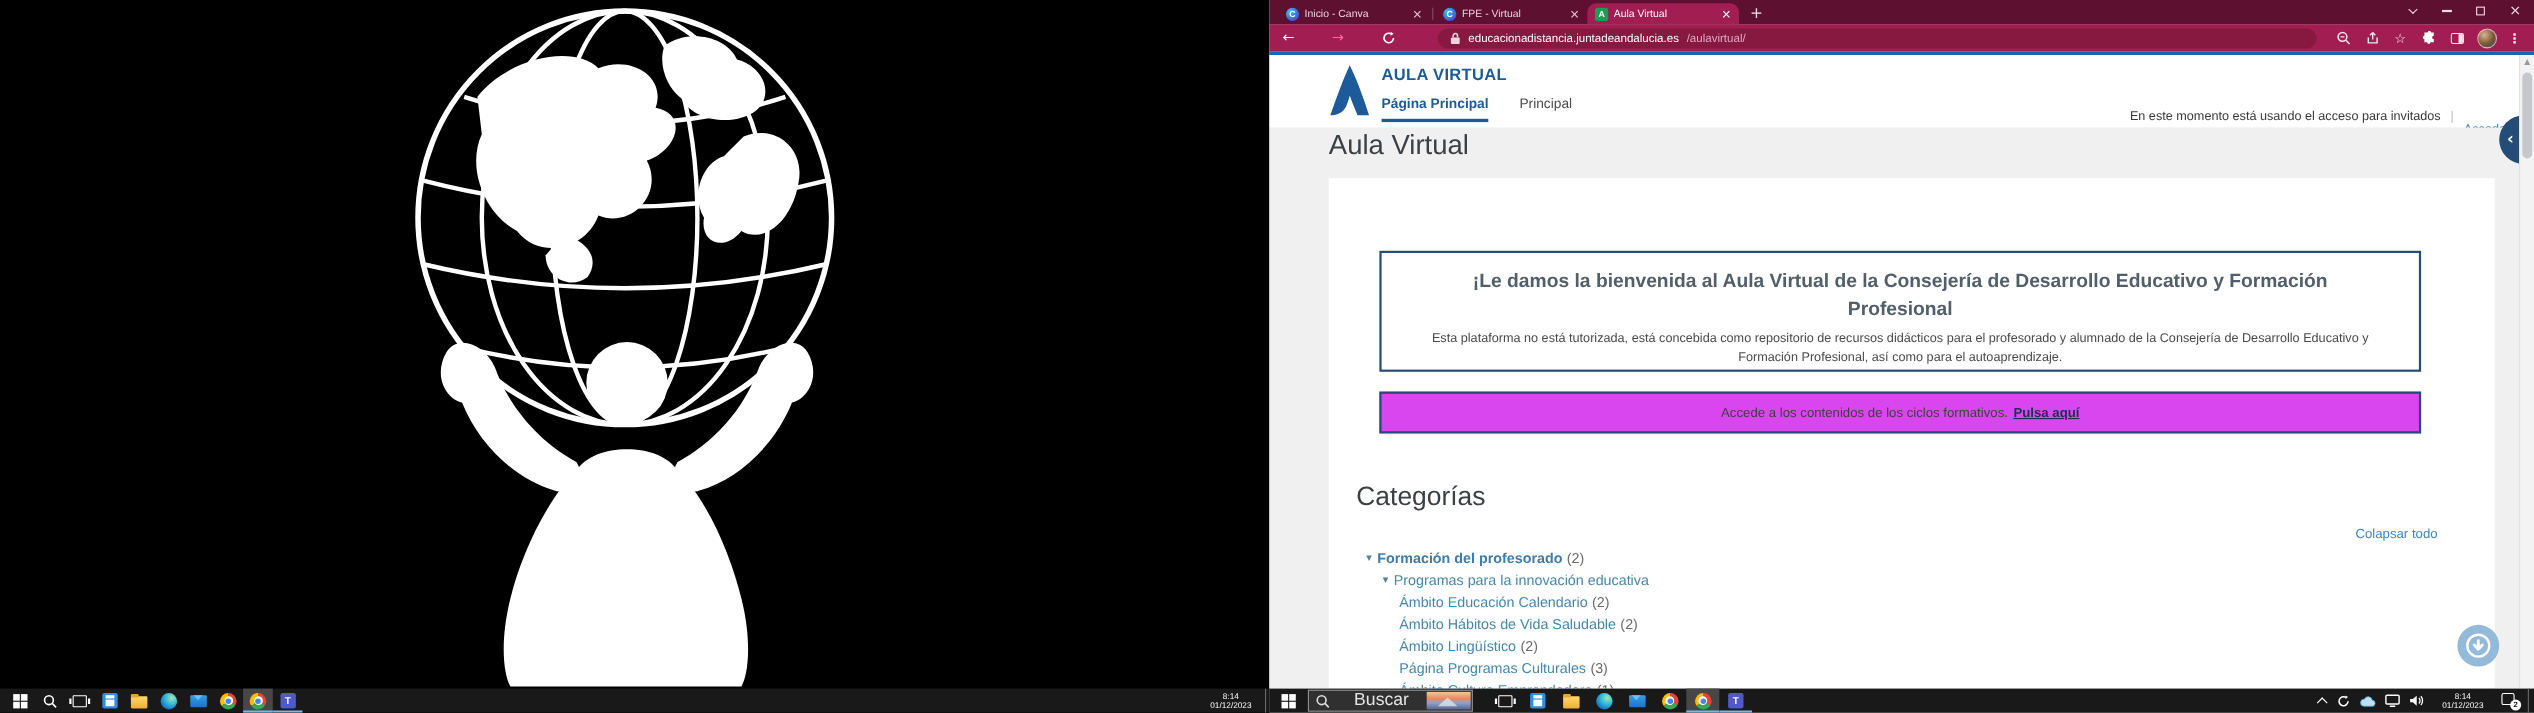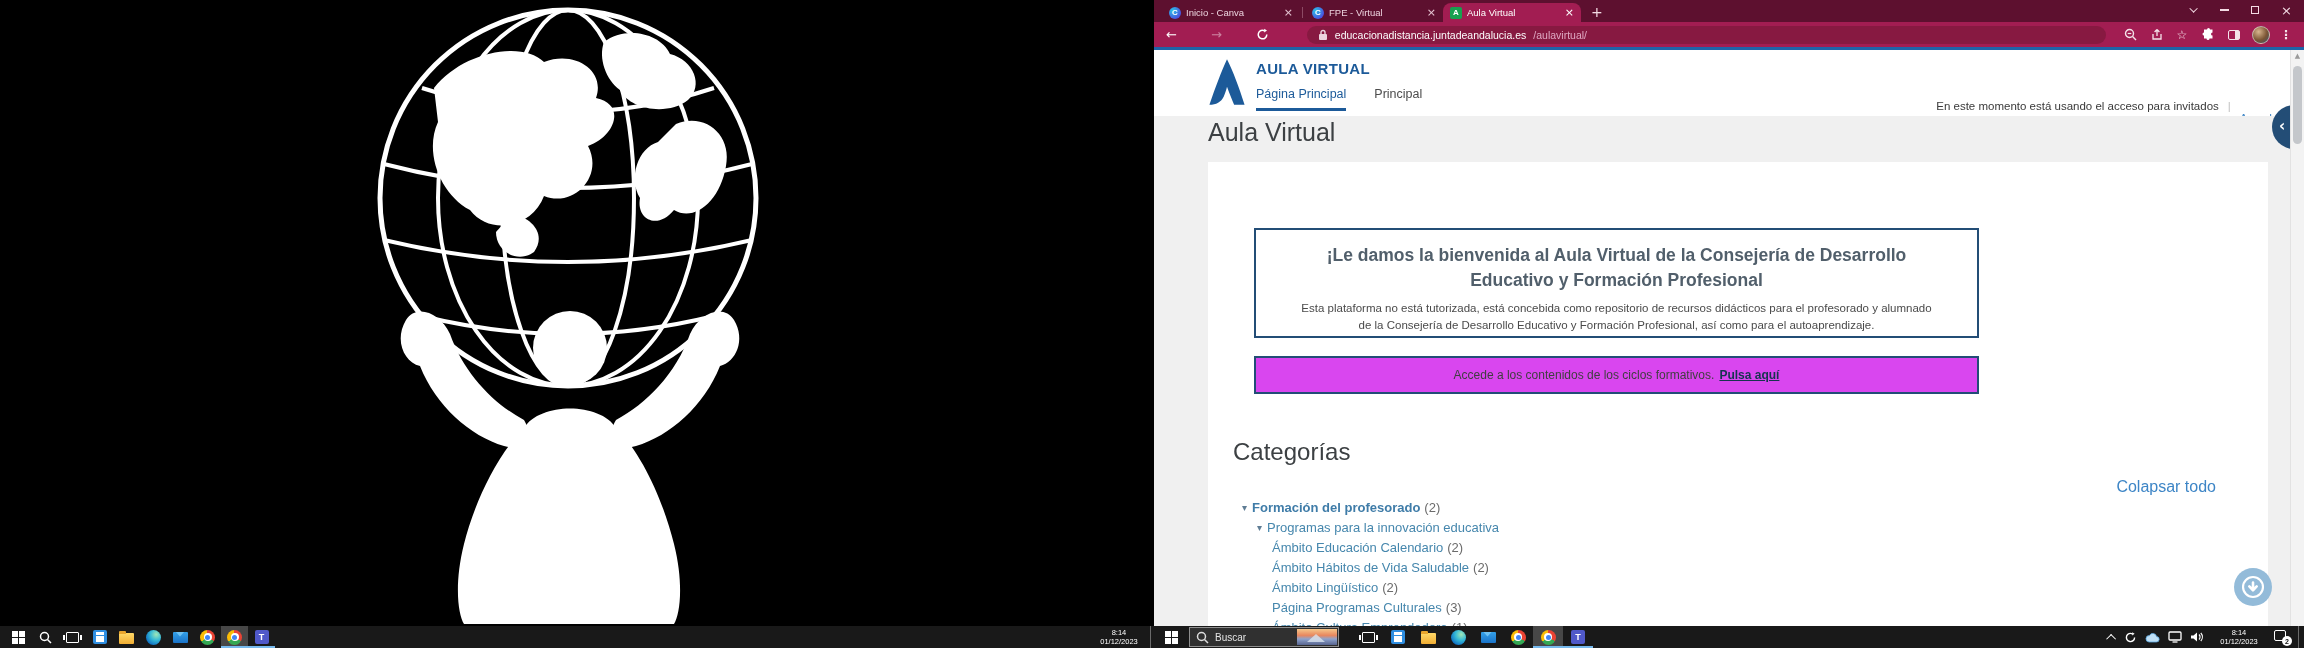--- a/index.html
+++ b/index.html
@@ -44,21 +44,21 @@
                        border-radius:50%; background:#fff; }
   .ic-chrome::after { content:""; position:absolute; left:5px; top:5px; width:5px; height:5px;
                       border-radius:50%; background:#4285f4; }
   .ic-teams { width:14px; height:14px; background:#5059c9; border-radius:2px; color:#fff;
               font-size:9px; font-weight:bold; display:flex; align-items:center; justify-content:center; }
   .ic-magnifier { width:13px; height:13px; }
 
   
   #tb-search { width:150px; height:20px; margin-left:4px; background:#303030; border:1px solid #8f8f8f;
                display:flex; align-items:center; gap:6px; padding:0 6px; position:relative; flex:none; }
-  #tb-search .s-label { font-size:10px; color:#e4e4e4; }
+  #tb-search .s-label { font-size:16px; color:#e4e4e4;margin-left:16px; }
   #tb-search .s-img { position:absolute; right:1px; top:1px; width:40px; height:16px;
         background:linear-gradient(180deg,#f6c78a 0%,#e8875e 40%,#8fa3cc 62%,#57648f 100%); }
   #tb-search .s-img::before { content:""; position:absolute; left:10px; bottom:3px; width:0; height:0;
         border-left:9px solid transparent; border-right:9px solid transparent; border-bottom:8px solid #d9e3ee; opacity:.8; }
 
   .tray { margin-left:auto; display:flex; align-items:center; gap:8px; padding-right:2px; }
   .tray-chevron { width:7px; height:7px; border-left:1.6px solid #fff; border-top:1.6px solid #fff;
                   transform:rotate(45deg) translateY(2px); }
   .tray svg { display:block; }
   .action-center { position:relative; width:16px; height:14px; }
@@ -109,42 +109,42 @@
   .menu-dots { color:#f4e3ea; font-size:12px; font-weight:bold; }
 
   #blue-line { height:3px; background:#1f63a8; }
 
   
   #site-header { position:relative; height:66px; background:#fff; }
   #site-logo { position:absolute; left:54px; top:7px; width:38px; height:52px; }
   #brand { position:absolute; left:102px; top:10px; font-size:15px; font-weight:bold; color:#1c5a99; letter-spacing:.3px; }
   #site-nav { position:absolute; left:102px; top:37px; display:flex; gap:28px; font-size:12.5px; }
   .navlink { color:#4c4c4c; padding-bottom:7px; }
-  .navlink.active { color:#1c5a99; font-weight:normal; border-bottom:3px solid #1c5a99; }
+  .navlink.active { color:#1c5a99; font-weight:bold; border-bottom:3px solid #1c5a99; }
   #guest-row { position:absolute; right:22px; top:38px; font-size:11.5px; color:#3a3a3a;
                display:flex; align-items:center; }
   #guest-row .sep { color:#c0c0c0; margin:0 9px; }
   #guest-row .login { color:#3d85c6;margin-top:24px; }
 
   
   #page-content { position:absolute; left:0; top:116px; width:1150px; height:510px; background:#f0f0f0; overflow:hidden; }
   #page-title { position:absolute; left:54px; top:2px; font-size:25px; font-weight:400; color:#3c4043; }
   #main-card { position:absolute; left:54px; top:46px; width:1060px; height:464px; background:#fff; }
 
-  .info-box { position:absolute; left:46px; width:725px; border:2px solid #234d76; background:#fff; }
+  .info-box { position:absolute; left:46px; width:947px; border:2px solid #234d76; background:#fff; }
   #welcome-box { top:66px; height:110px; }
   #welcome-box h2 { margin-top:13px; padding:0 70px; text-align:center; font-size:17.5px; line-height:25px;
                     color:#515f6b; font-weight:bold; }
   #welcome-box p { margin-top:7px; padding:0 38px; text-align:center; font-size:11.5px; line-height:17px; color:#4a4a4a; }
   #cta-box { top:194px; height:38px; background:#d946ef; display:flex; align-items:center; justify-content:center;
              font-size:12px; color:#3f3f3f; }
   #cta-box .cta-link { font-weight:bold; color:#16344f; text-decoration:underline; margin-left:5px; }
 
   #cat-heading { position:absolute; left:25px; top:276px; font-size:24px; font-weight:400; color:#3c4043; }
-  #collapse-link { position:absolute; right:52px; top:316px; font-size:16px; color:#3d85c6; }
+  #collapse-link { position:absolute; right:52px; top:316px; font-size:12px; color:#3d85c6; }
 
   #tree { position:absolute; left:0; top:335px; right:0; }
   .tree-row { height:20px; display:flex; align-items:center; font-size:13px; }
   .tree-row.lvl1 { padding-left:34px; }
   .tree-row.lvl2 { padding-left:49px; }
   .tree-row.lvl3 { padding-left:64px; }
   .caret { color:#5f7d95; font-size:10px; margin-right:5px; }
   .tree-link { color:#4687ad; text-decoration:none; }
   .tree-row.lvl1 .tree-link { color:#3f7ca8; font-weight:bold; }
   .count { color:#6b6b6b; margin-left:4px; }

